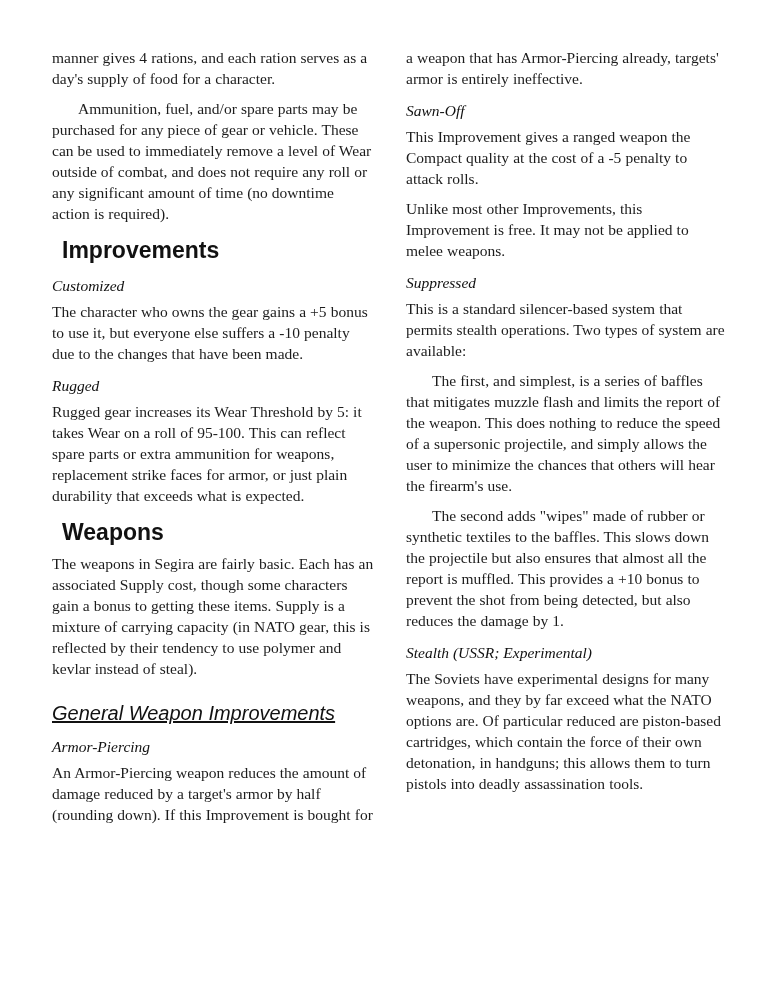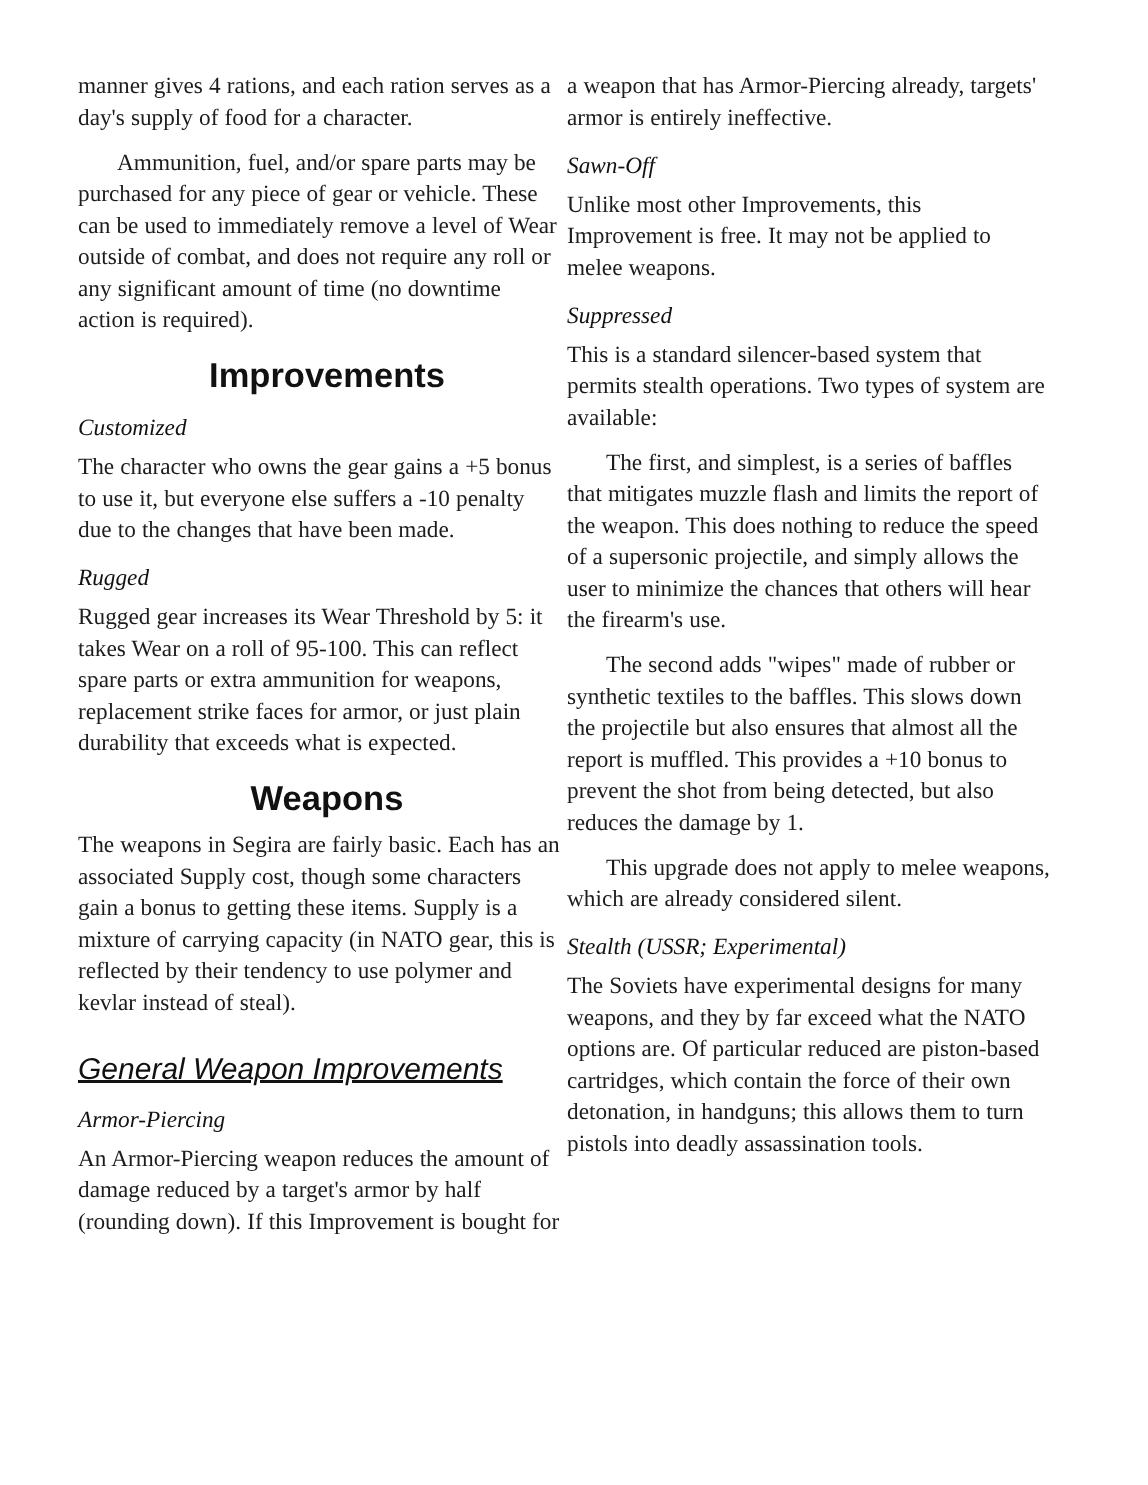--- a/index.html
+++ b/index.html
@@ -10,21 +10,21 @@
   .page {
     position: relative;
     width: 765px;
     height: 990px;
     background: var(--page-bg, #ffffff);
     overflow: hidden;
     box-sizing: border-box;
   }
   .columns {
     display: flex;
-    gap: 4px;
+    gap: 32px;
     padding: 47px 53px 0 52px;
     box-sizing: border-box;
   }
   .col {
     width: 322px;
     flex: 0 0 322px;
   }
   .col p {
     font-family: "Liberation Serif", serif;
     font-size: 15.5px;
@@ -39,21 +39,20 @@
   .col p.indent {
     text-indent: 26px;
   }
   .col .h1 {
     font-family: "Liberation Sans", sans-serif;
     font-weight: bold;
     font-size: 23px;
     line-height: 27px;
     color: var(--heading-color, #111111);
     margin: 13px 0 7px 10px;
-    text-align: center;
   }
   .col .h2 {
     font-family: "Liberation Sans", sans-serif;
     font-style: italic;
     font-weight: normal;
     font-size: 20px;
     line-height: 24px;
     color: var(--heading-color, #111111);
     margin: 22px 0 4px 0;
     text-decoration: underline;
@@ -83,23 +82,23 @@
         <p>Rugged gear increases its Wear Threshold by 5: it takes Wear on a roll of 95-100. This can reflect spare parts or extra ammunition for weapons, replacement strike faces for armor, or just plain durability that exceeds what is expected.</p>
         <div class="h1">Weapons</div>
         <p>The weapons in Segira are fairly basic. Each has an associated Supply cost, though some characters gain a bonus to getting these items. Supply is a mixture of carrying capacity (in NATO gear, this is reflected by their tendency to use polymer and kevlar instead of steal).</p>
         <div class="h2">General Weapon Improvements</div>
         <div class="h3">Armor-Piercing</div>
         <p>An Armor-Piercing weapon reduces the amount of damage reduced by a target's armor by half (rounding down). If this Improvement is bought for</p>
       </section>
     <section class="col">
         <p>a weapon that has Armor-Piercing already, targets' armor is entirely ineffective.</p>
         <div class="h3">Sawn-Off</div>
+        <p>This Improvement gives a ranged weapon the Compact quality at the cost of a -5 penalty to attack rolls.</p>
         <p>Unlike most other Improvements, this Improvement is free. It may not be applied to melee weapons.</p>
         <div class="h3">Suppressed</div>
         <p>This is a standard silencer-based system that permits stealth operations. Two types of system are available:</p>
         <p class="indent">The first, and simplest, is a series of baffles that mitigates muzzle flash and limits the report of the weapon. This does nothing to reduce the speed of a supersonic projectile, and simply allows the user to minimize the chances that others will hear the firearm's use.</p>
         <p class="indent">The second adds "wipes" made of rubber or synthetic textiles to the baffles. This slows down the projectile but also ensures that almost all the report is muffled. This provides a +10 bonus to prevent the shot from being detected, but also reduces the damage by 1.</p>
-        <p class="indent">This upgrade does not apply to melee weapons, which are already considered silent.</p>
         <div class="h3">Stealth (USSR; Experimental)</div>
         <p>The Soviets have experimental designs for many weapons, and they by far exceed what the NATO options are. Of particular reduced are piston-based cartridges, which contain the force of their own detonation, in handguns; this allows them to turn pistols into deadly assassination tools.</p>
       </section>
   </div>
 </main>
 
 </body></html>

